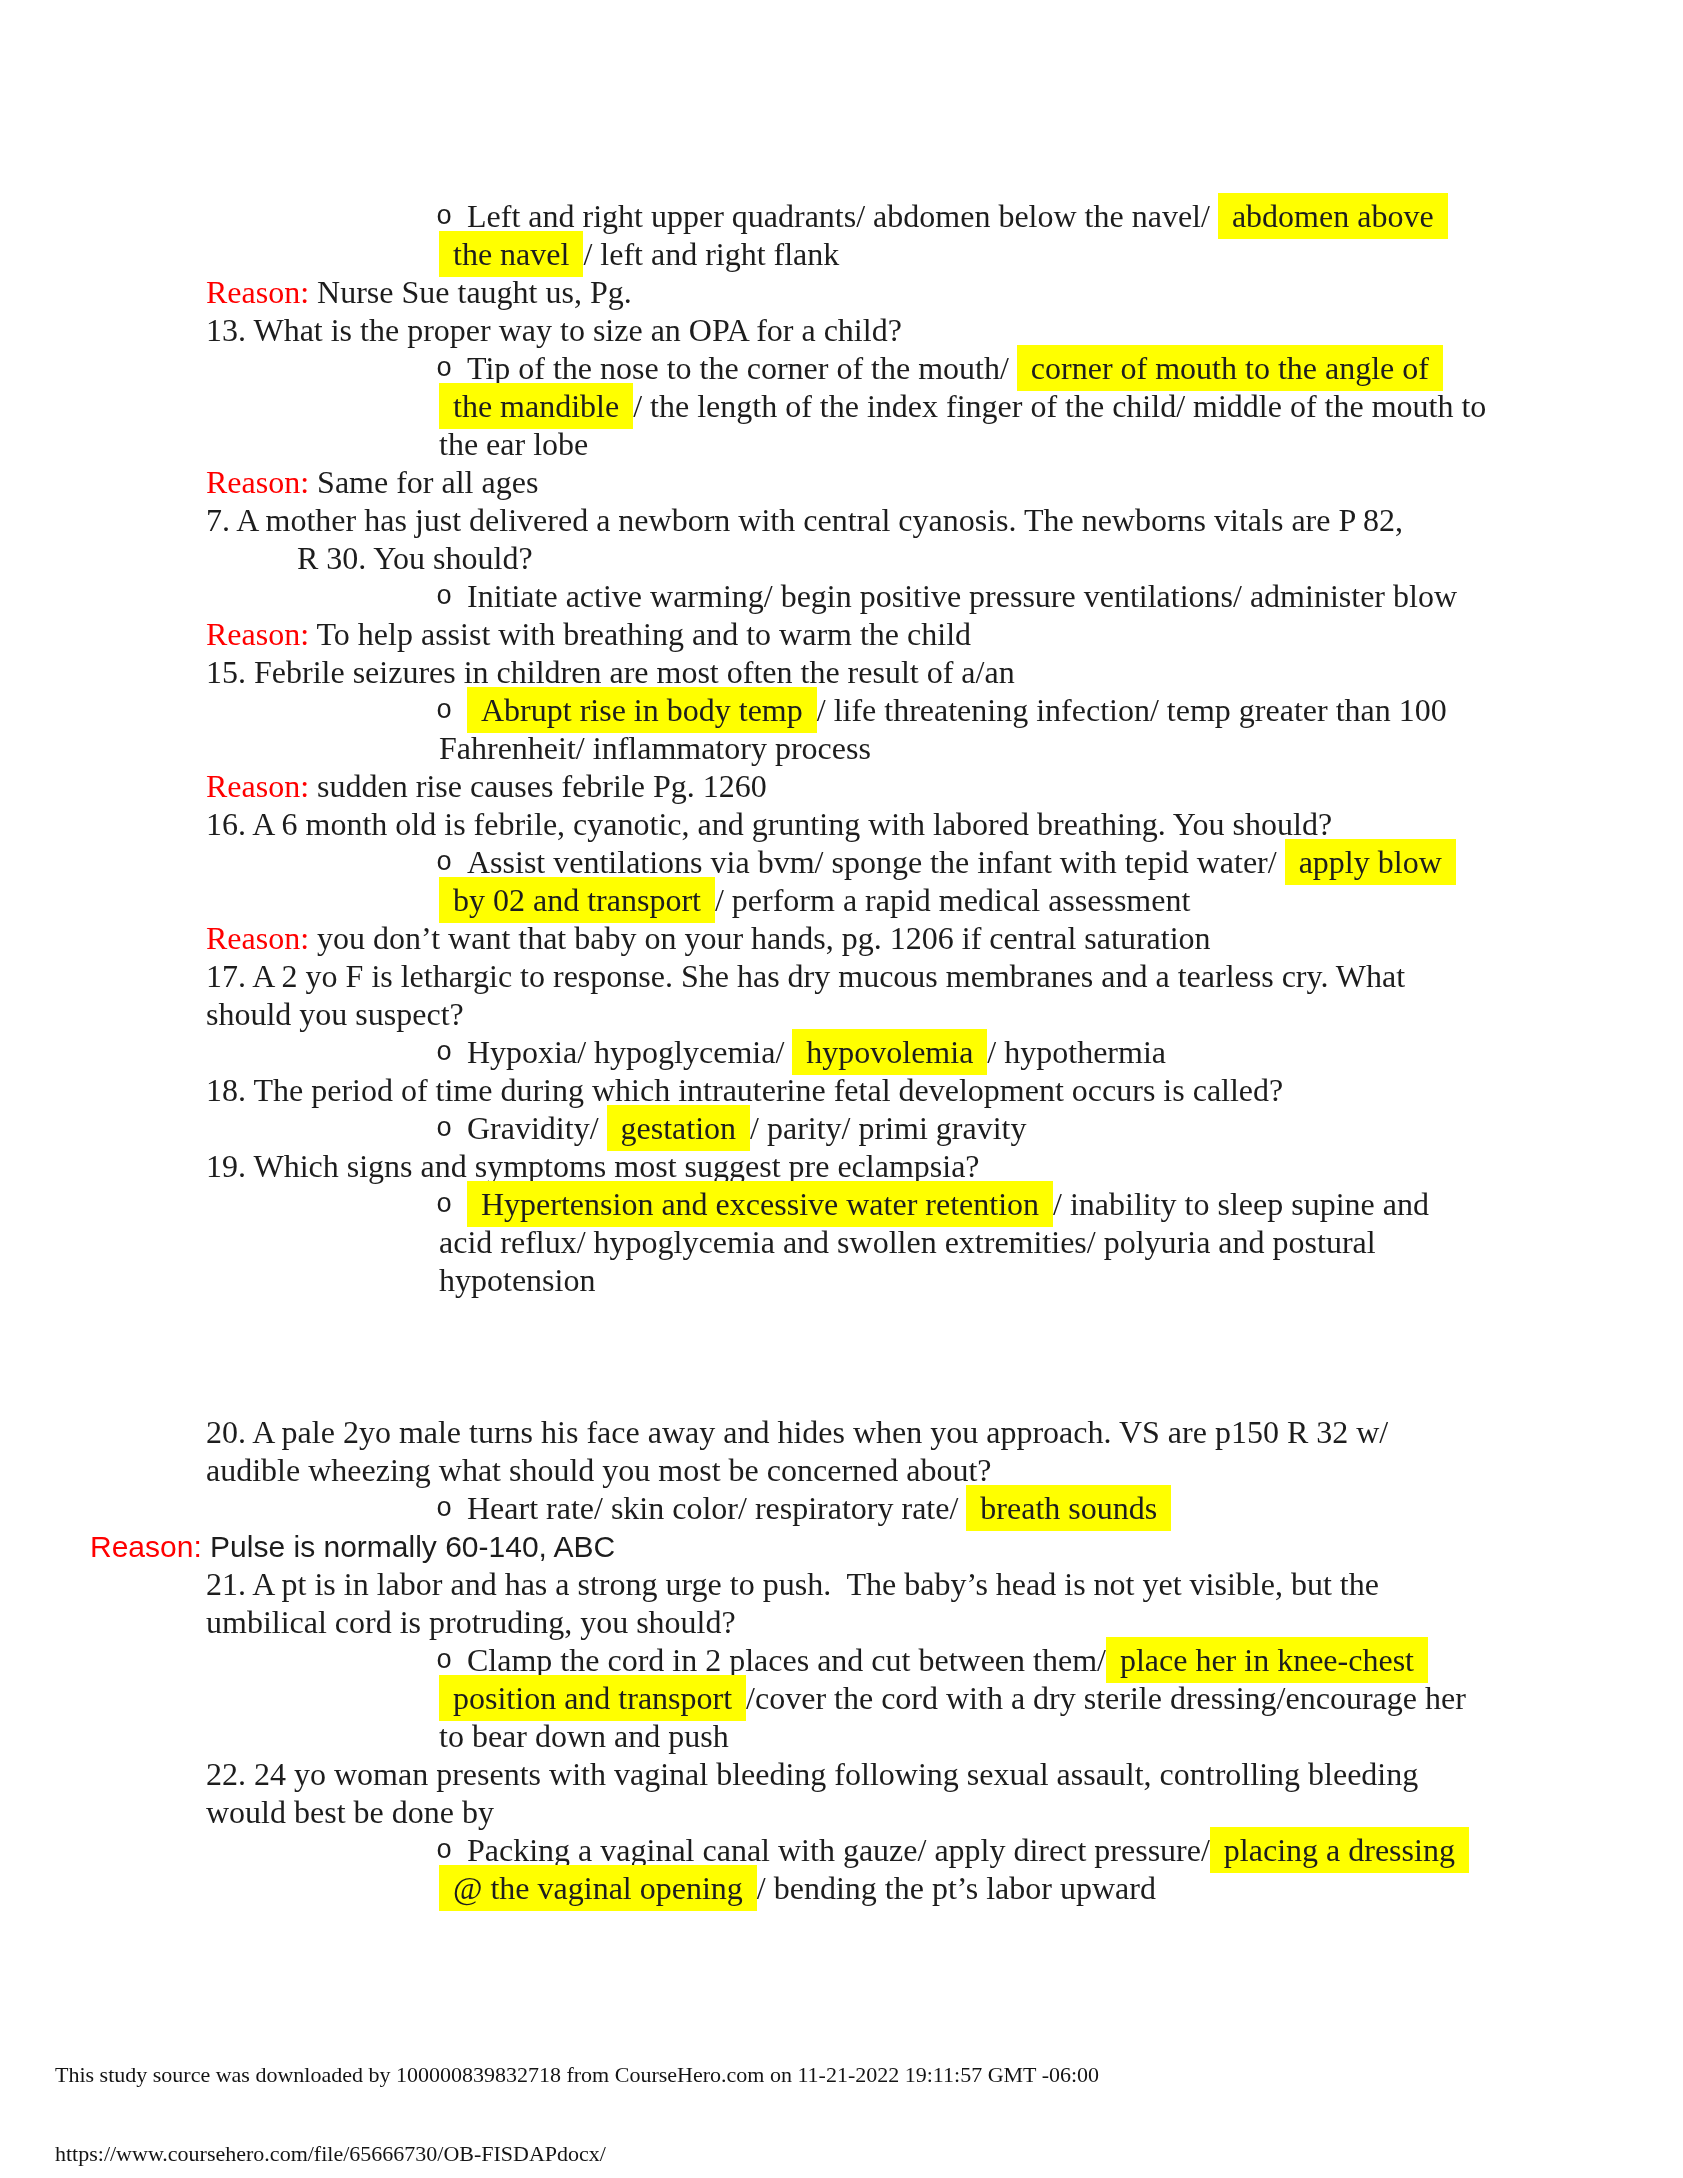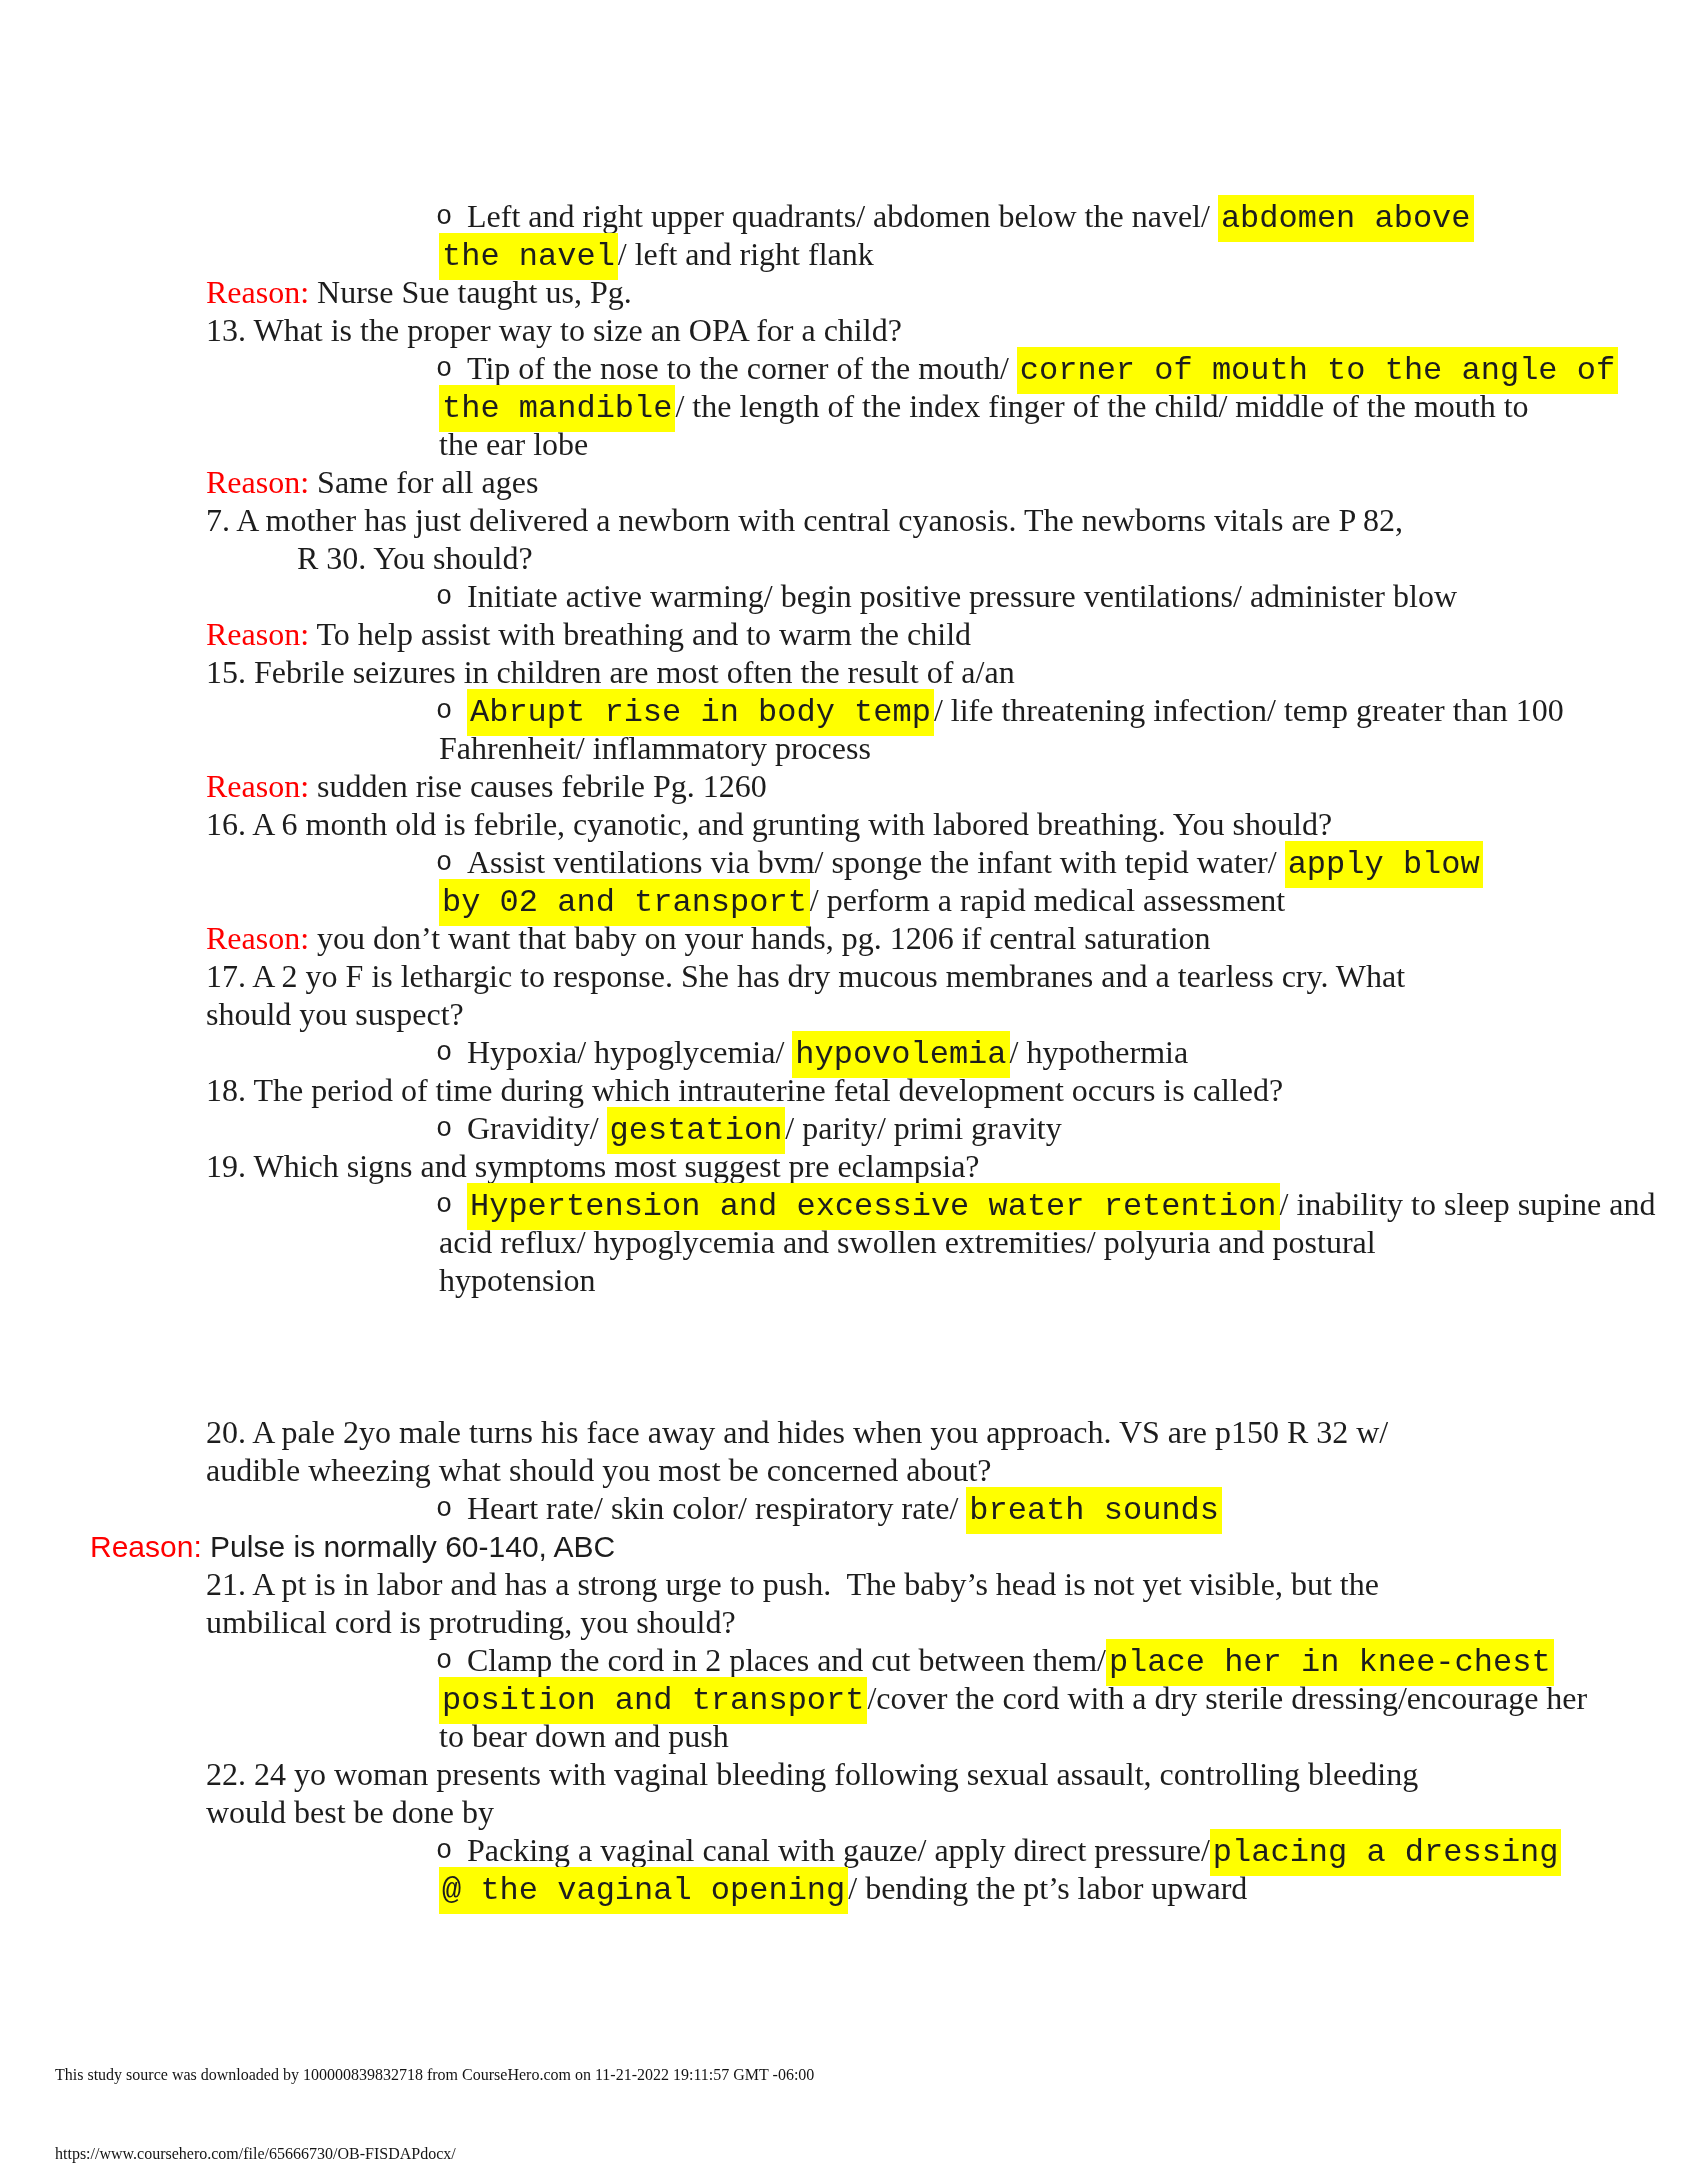--- a/index.html
+++ b/index.html
@@ -31,27 +31,27 @@
   .line.bullet-first{ padding-left: 467px; }
   .line.bullet-cont { padding-left: 439px; }
   .line.blank       { padding-left: 0; }
   .bullet-marker {
     position: absolute;
     left: 436px;
     top: 1px;
     font-family: "Liberation Mono", "DejaVu Sans Mono", monospace;
     font-size: 27px;
   }
-  .hl  { background: var(--hl-color, #ffff00); padding: 5px 3px; font-family: Liberation Mono, monospace; }
+  .hl  { background: var(--hl-color, #ffff00); padding: 5px 14px; }
   .red { color: var(--reason-color, #ff0000); }
   .sans { font-family: "Liberation Sans", "DejaVu Sans", sans-serif; font-size: 30px; }
   .footer-note, .footer-url {
     position: absolute;
     left: 55px;
-    font-size: 16px;
+    font-size: 22px;
     line-height: 26px;
     color: #141414;
     white-space: pre;
   }
   .footer-note { top: 2062px; }
   .footer-url  { top: 2141px; }
 </style>
 </head>
 <body>
 

